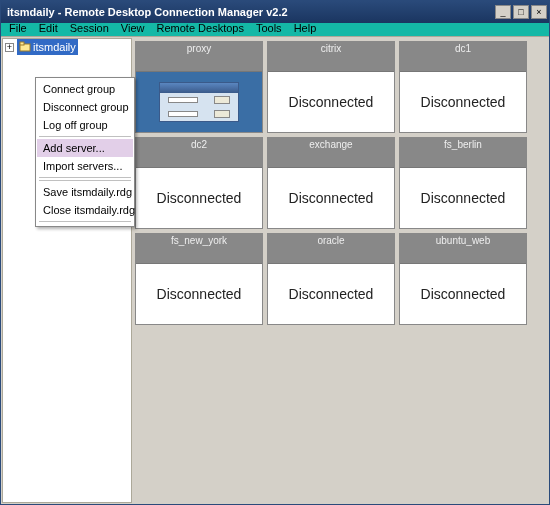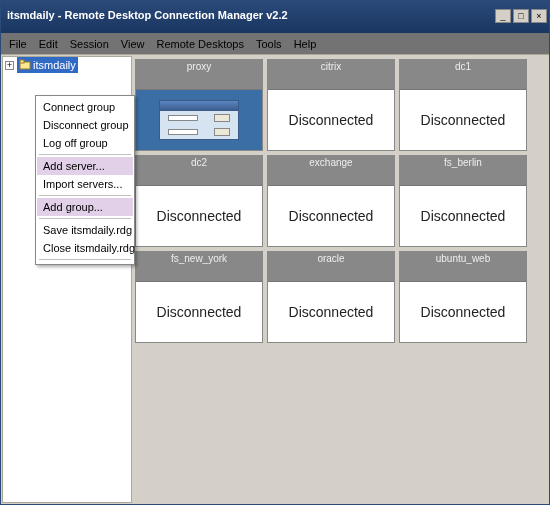--- a/index.html
+++ b/index.html
@@ -11,43 +11,43 @@
     background: #d4d0c8;
     overflow: hidden;
   }
   .window {
     width: 550px; height: 505px;
     border: 1px solid #2a4a7a;
     display: flex; flex-direction: column;
     background: #d4d0c8;
   }
   .titlebar {
-    height: 32px;
+    height: 22px;
     background: linear-gradient(#2a4a7a, #1a3560);
     color: #fff;
-    display: flex; 
+    display: flex; align-items: center;
     padding: 8px 2px;
     font-size: 11px;
   }
   .titlebar .title { flex: 1; padding-left: 4px; font-weight: bold; }
   .titlebar .btns { display: flex; gap: 2px; }
   .titlebar .btn {
     width: 16px; height: 14px;
     background: #d4d0c8;
     border: 1px solid #888;
     display: flex; align-items: center; justify-content: center;
     font-size: 9px; font-family: sans-serif;
     color: #000;
     cursor: default;
   }
   .menubar {
-    height: 22px;
-    background: #737373;
+    height: 14px;
+    background: #14b8a6;
     border-bottom: 1px solid #aca899;
-    display: flex; align-items: center;
+    display: flex; align-items: flex-end;
     padding: 0 2px;
     gap: 0;
     font-size: 11px;
     color: #000;
   }
   .menubar .mitem { padding: 2px 6px; cursor: default; }
   .body {
     flex: 1;
     display: flex;
     position: relative;
@@ -279,21 +279,20 @@
     </div>
 
     <div class="context-menu">
       <div class="cm-item">Connect group</div>
       <div class="cm-item">Disconnect group</div>
       <div class="cm-item">Log off group</div>
       <div class="cm-sep"></div>
       <div class="cm-item highlight">Add server...</div>
       <div class="cm-item">Import servers...</div>
       <div class="cm-sep"></div>
-      <div class="cm-item highlight">Add group...</div>
       <div class="cm-sep"></div>
       <div class="cm-item">Save itsmdaily.rdg</div>
       <div class="cm-item">Close itsmdaily.rdg</div>
       <div class="cm-sep"></div>
     </div>
 
   </div>
 </div>
 
 </body></html>

